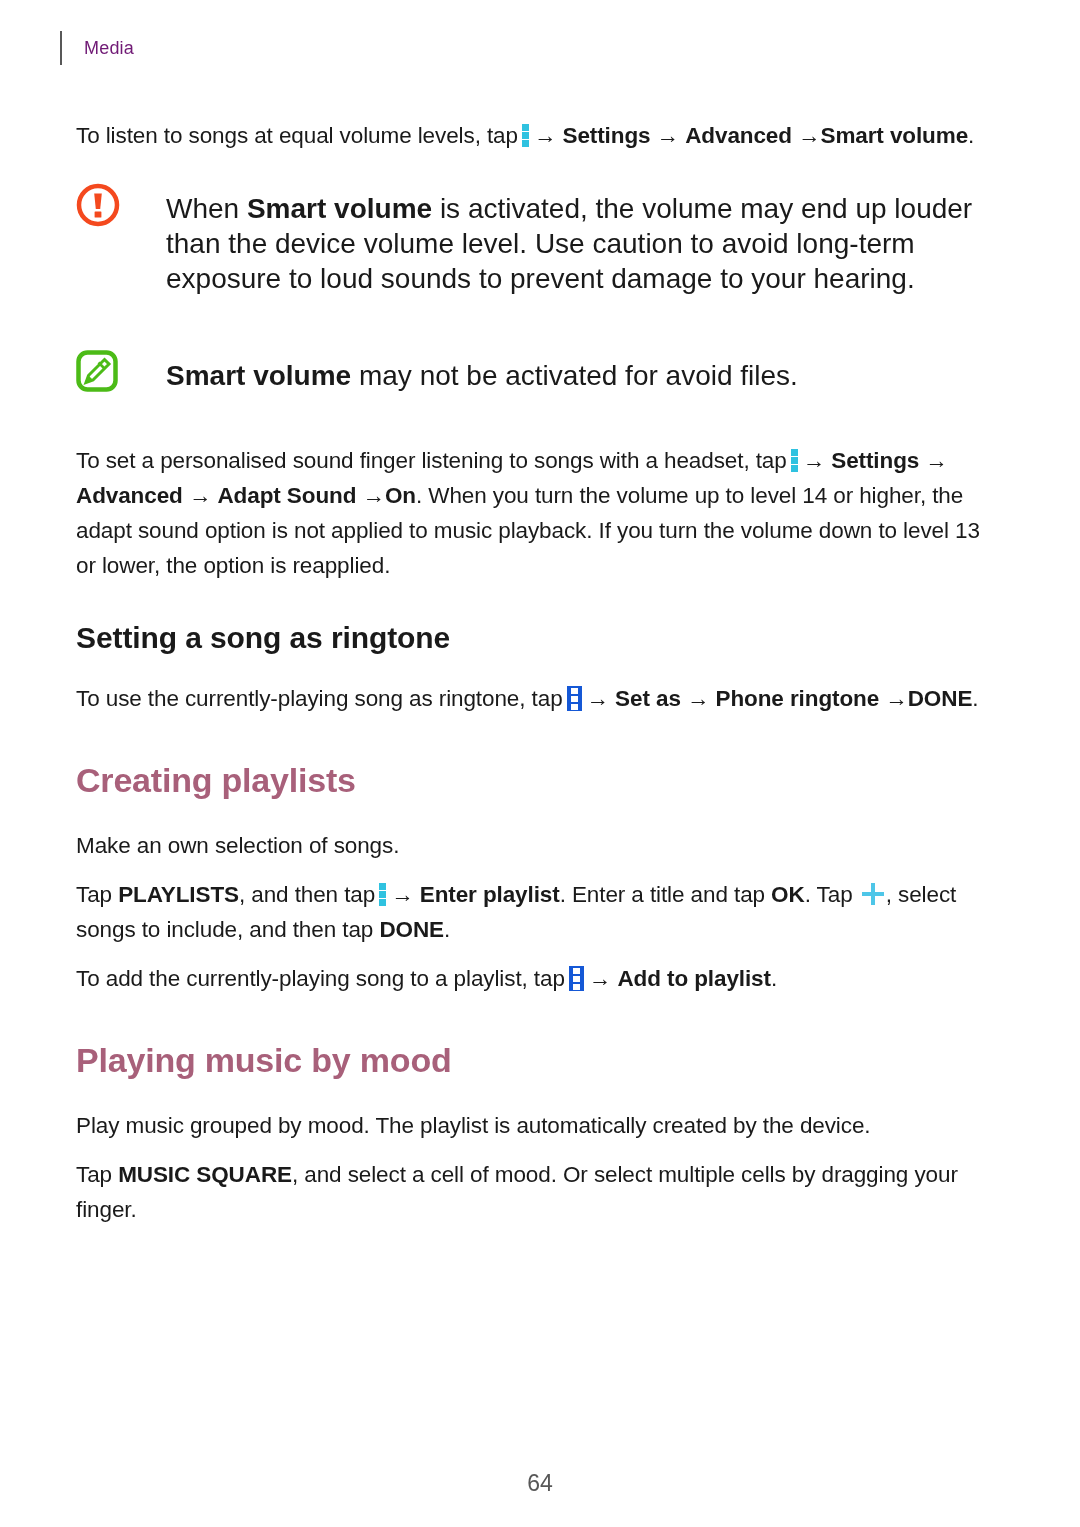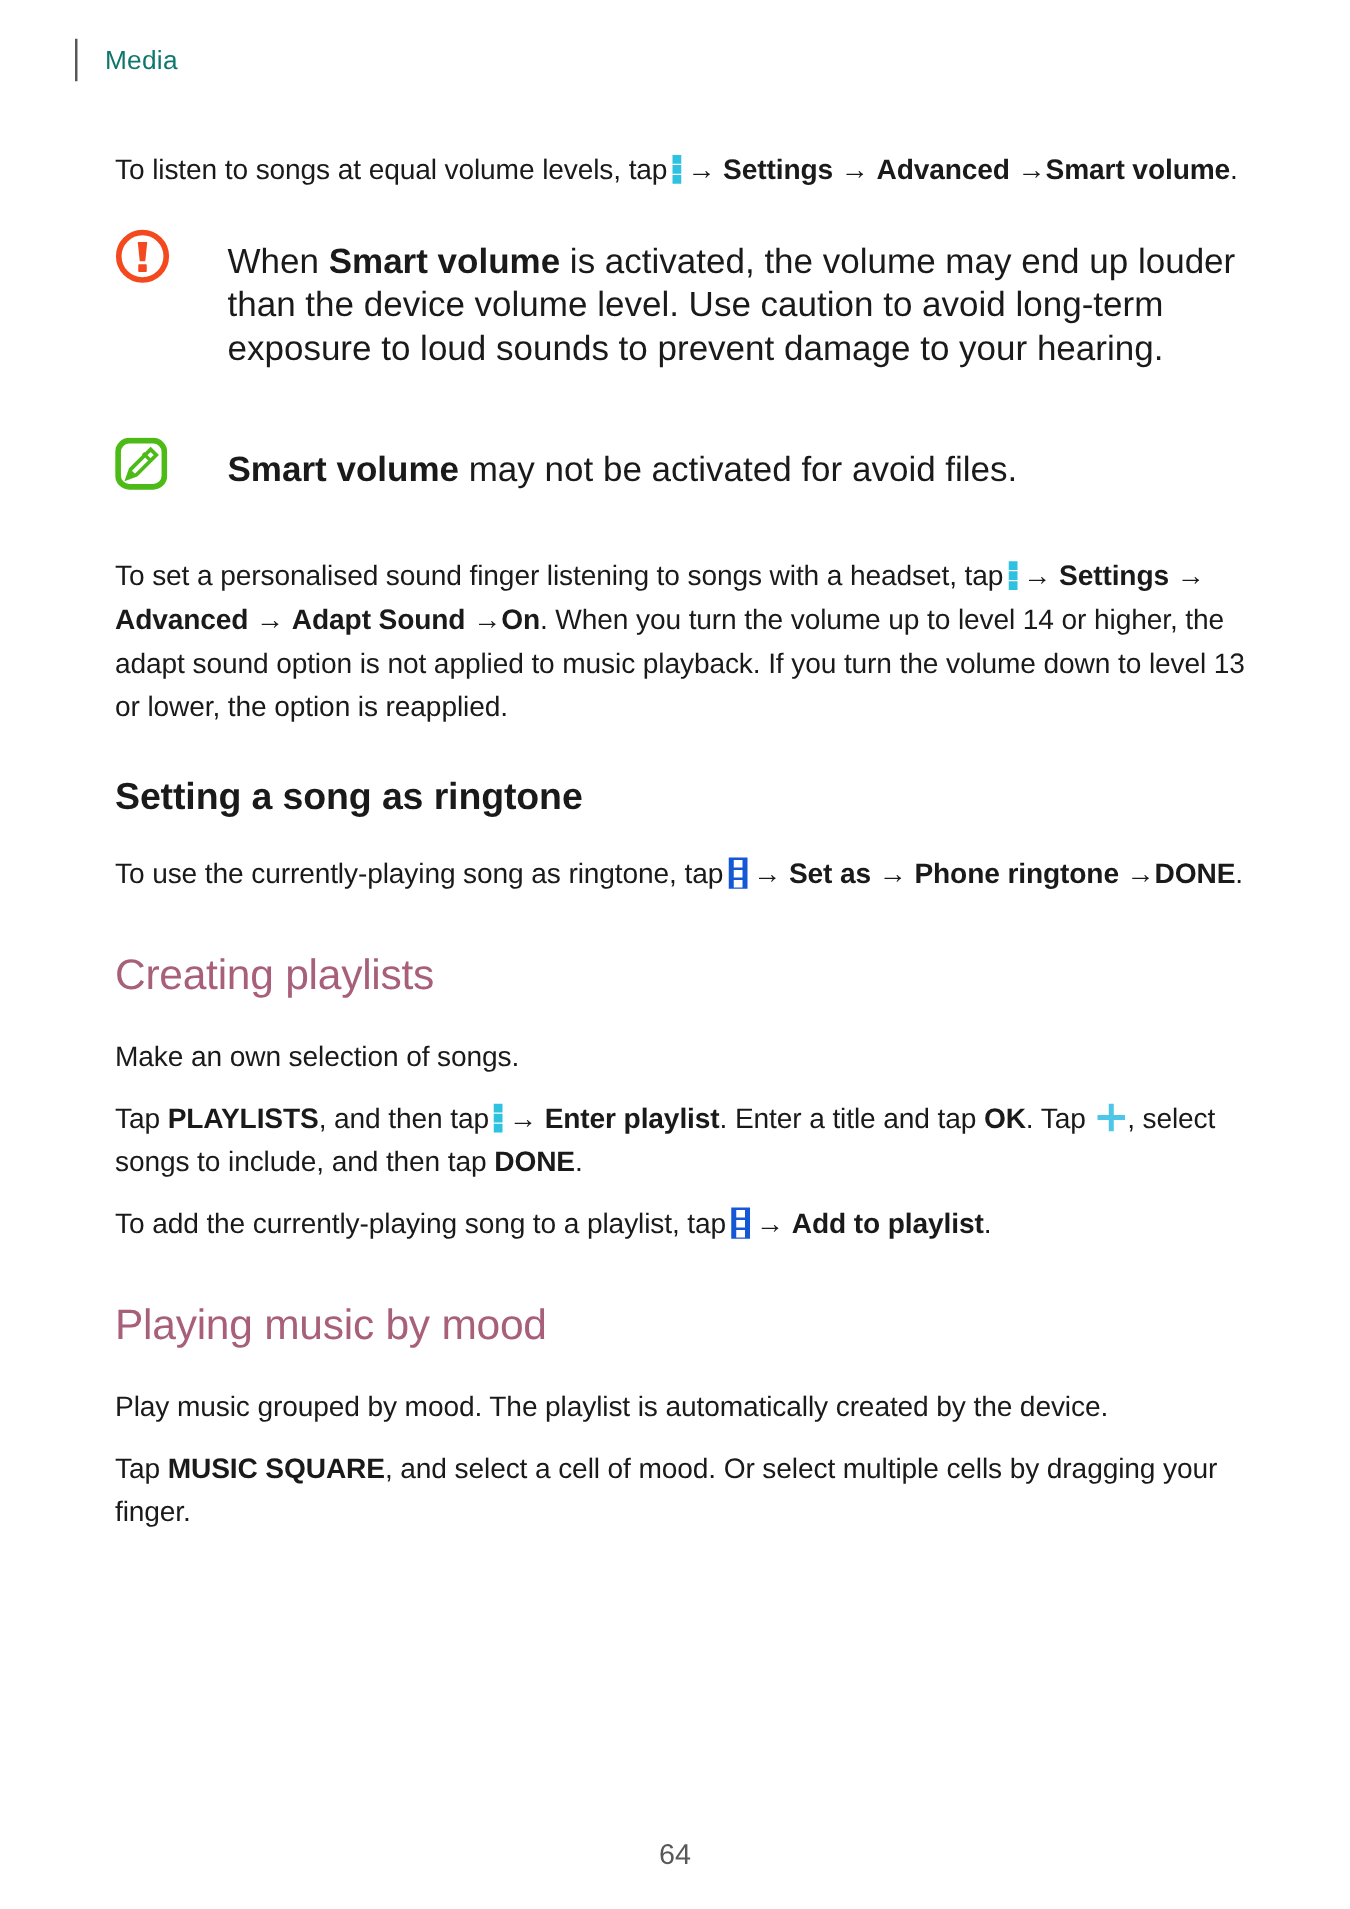--- a/index.html
+++ b/index.html
@@ -25,31 +25,31 @@
     align-items: center;
     height: 36px;
   }
   .header-rule {
     width: 2px;
     height: 34px;
     background: #585858;
     margin-right: 22px;
   }
   .header-title {
-    font-size: 21px;
-    color: #0f766e;
+    font-size: 18px;
+    color: #701a75;
     letter-spacing: 0.2px;
     line-height: 1;
   }
 
   
   .content {
     position: absolute;
     top: 118px;
-    left: 92px;
+    left: 76px;
     width: 912px;
   }
 
   p.body-text {
     margin: 0 0 0 0;
     font-size: 22.5px;
     line-height: 35px;
     color: #1a1a1a;
     letter-spacing: -0.1px;
   }
@@ -163,21 +163,21 @@
     margin: 0;
     font-size: 30px;
     font-weight: bold;
     color: #1a1a1a;
     line-height: 34px;
     letter-spacing: -0.1px;
   }
   h1.section-heading {
     margin: 0;
     font-size: 34px;
-    font-weight: normal;
+    font-weight: bold;
     color: #a8607a;
     line-height: 44px;
     letter-spacing: -0.2px;
   }
 
   
   .page-number {
     position: absolute;
     bottom: 30px;
     left: 0;

